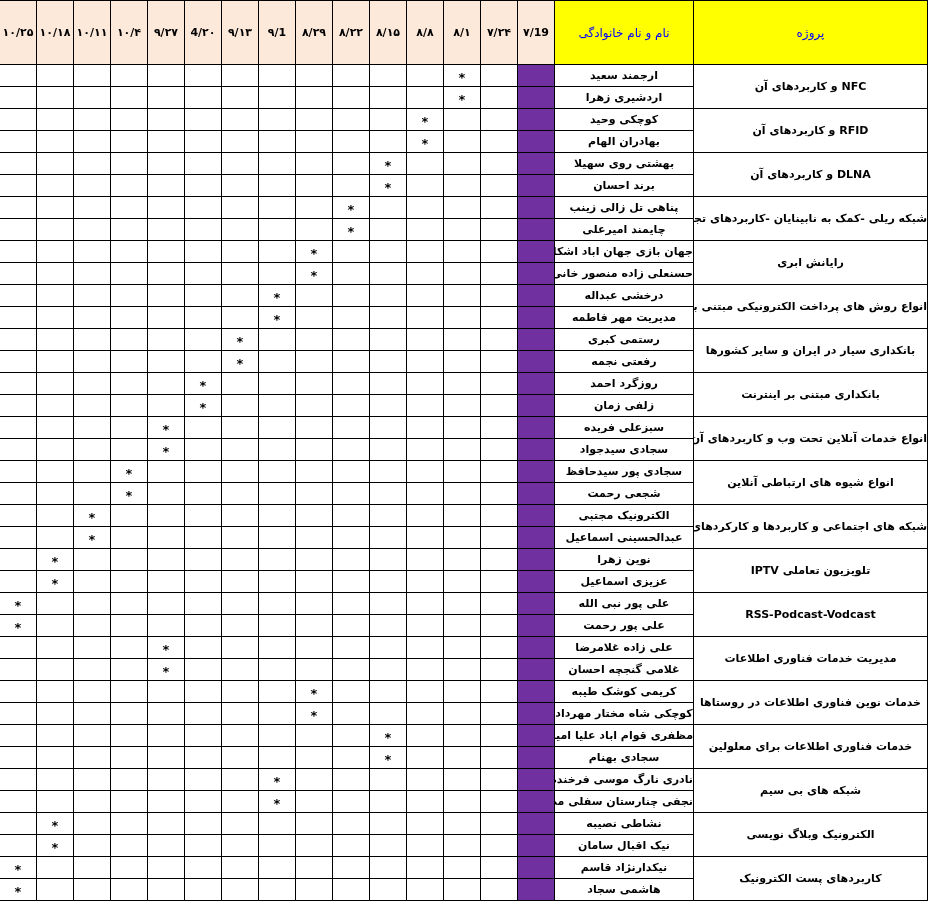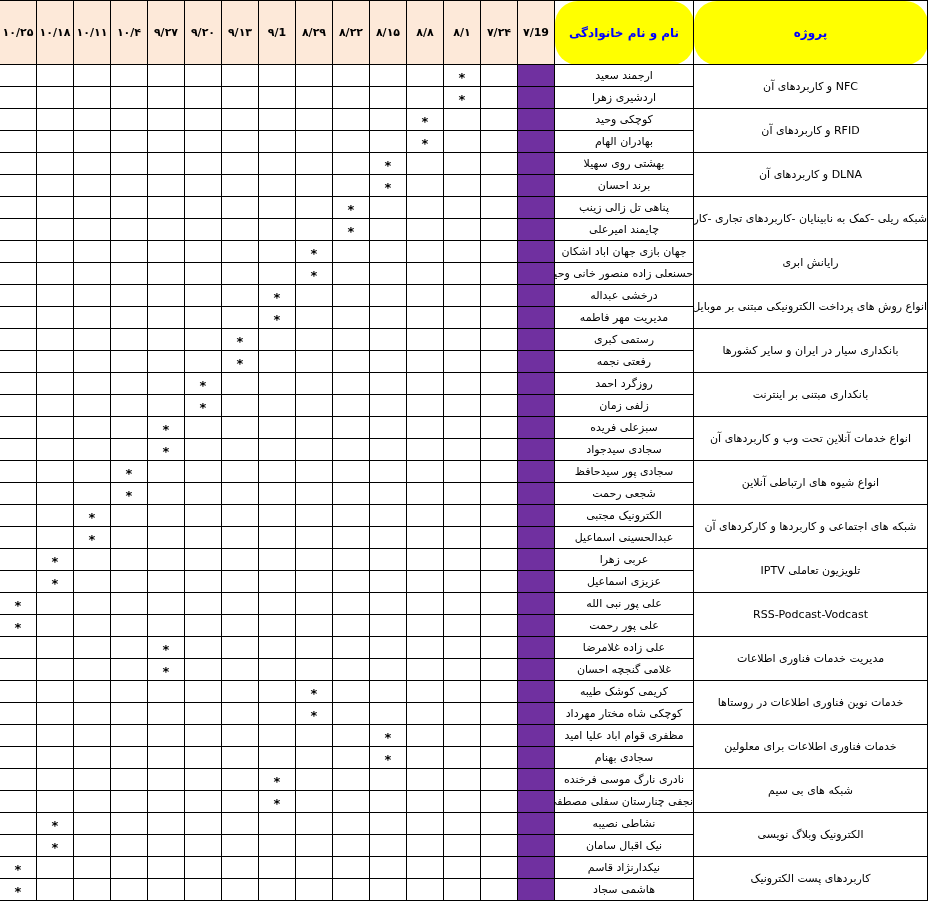--- a/index.html
+++ b/index.html
@@ -17,35 +17,34 @@
     padding: 0;
     overflow: hidden;
     white-space: nowrap;
     text-align: center;
     vertical-align: middle;
   }
   th.h-project, th.h-name {
     background: var(--title-bg, #FFFF00);
     color: var(--title-fg, #0000FF);
     font-size: 12px;
-    font-weight: bold;
+    font-weight: normal;
     height: 64px;
-    border-radius: 23px;
   }
   th.h-date {
     background: var(--head-bg, #FDE9D9);
     color: #000000;
     font-size: 11px;
     font-weight: bold;
     height: 64px;
   }
   tbody td { height: 22px; background: #ffffff; }
   td.project, td.name {
     font-size: 11px;
-    font-weight: normal;
+    font-weight: bold;
     color: #000000;
   }
   td.grid { font-size: 13px; font-weight: bold; color: #000000; }
   td.hl { background: var(--hl-bg, #7030A0); }
   .mark { display: inline-block; transform: translateY(2px); letter-spacing: 0; }
 </style>
 </head>
 <body>
 
 <table id="schedule">
@@ -74,21 +73,21 @@
       <th class="h-name">نام و نام خانوادگی</th>
     <th class="h-date" dir="ltr">۷/19</th>
         <th class="h-date" dir="ltr">۷/۲۴</th>
         <th class="h-date" dir="ltr">۸/۱</th>
         <th class="h-date" dir="ltr">۸/۸</th>
         <th class="h-date" dir="ltr">۸/۱۵</th>
         <th class="h-date" dir="ltr">۸/۲۲</th>
         <th class="h-date" dir="ltr">۸/۲۹</th>
         <th class="h-date" dir="ltr">۹/1</th>
         <th class="h-date" dir="ltr">۹/۱۳</th>
-        <th class="h-date" dir="ltr">۹/۲۰</th>
+        <th class="h-date" dir="ltr">4/۲۰</th>
         <th class="h-date" dir="ltr">۹/۲۷</th>
         <th class="h-date" dir="ltr">۱۰/۴</th>
         <th class="h-date" dir="ltr">۱۰/۱۱</th>
         <th class="h-date" dir="ltr">۱۰/۱۸</th>
         <th class="h-date" dir="ltr">۱۰/۲۵</th>
       </tr>
   </thead>
   <tbody id="tbody">
       <tr>
         <td class="project" rowspan="2">NFC و کاربردهای آن</td>
@@ -492,21 +491,21 @@
         <td class="grid"></td>
         <td class="grid"></td>
         <td class="grid"></td>
         <td class="grid"></td>
         <td class="grid"><span class="mark">*</span></td>
         <td class="grid"></td>
         <td class="grid"></td>
       </tr>
       <tr>
         <td class="project" rowspan="2">تلویزیون تعاملی IPTV</td>
-        <td class="name">عربی زهرا</td>
+        <td class="name">نوین زهرا</td>
         <td class="grid hl"></td>
         <td class="grid"></td>
         <td class="grid"></td>
         <td class="grid"></td>
         <td class="grid"></td>
         <td class="grid"></td>
         <td class="grid"></td>
         <td class="grid"></td>
         <td class="grid"></td>
         <td class="grid"></td>

